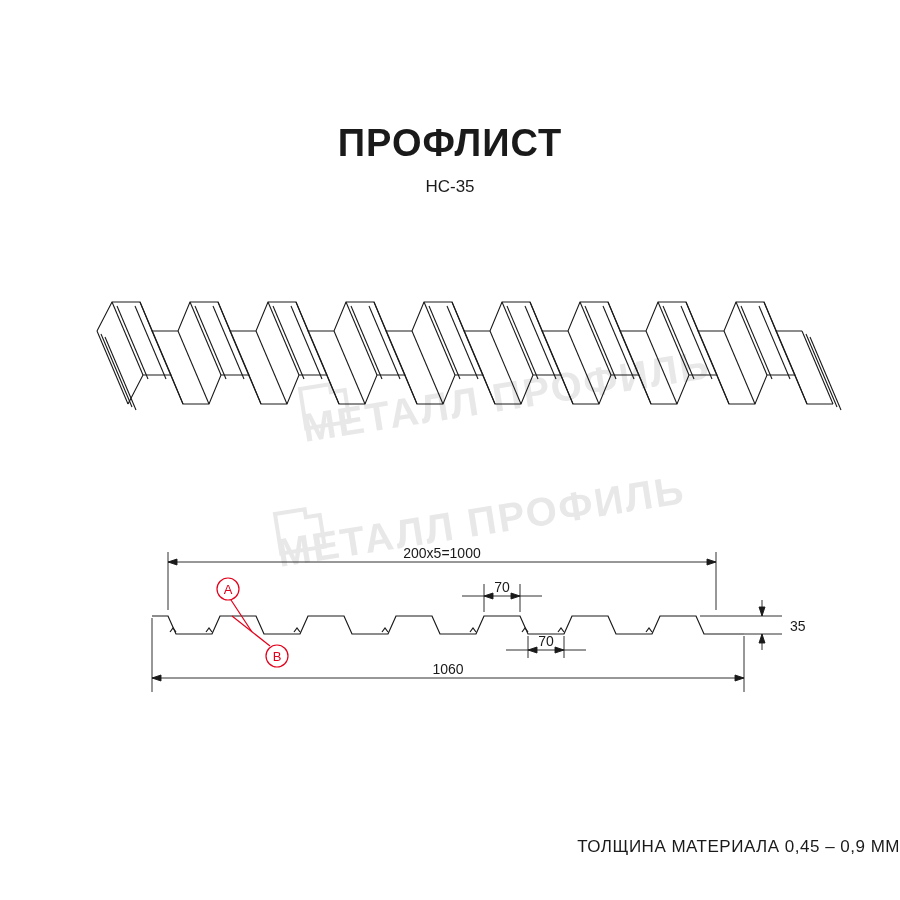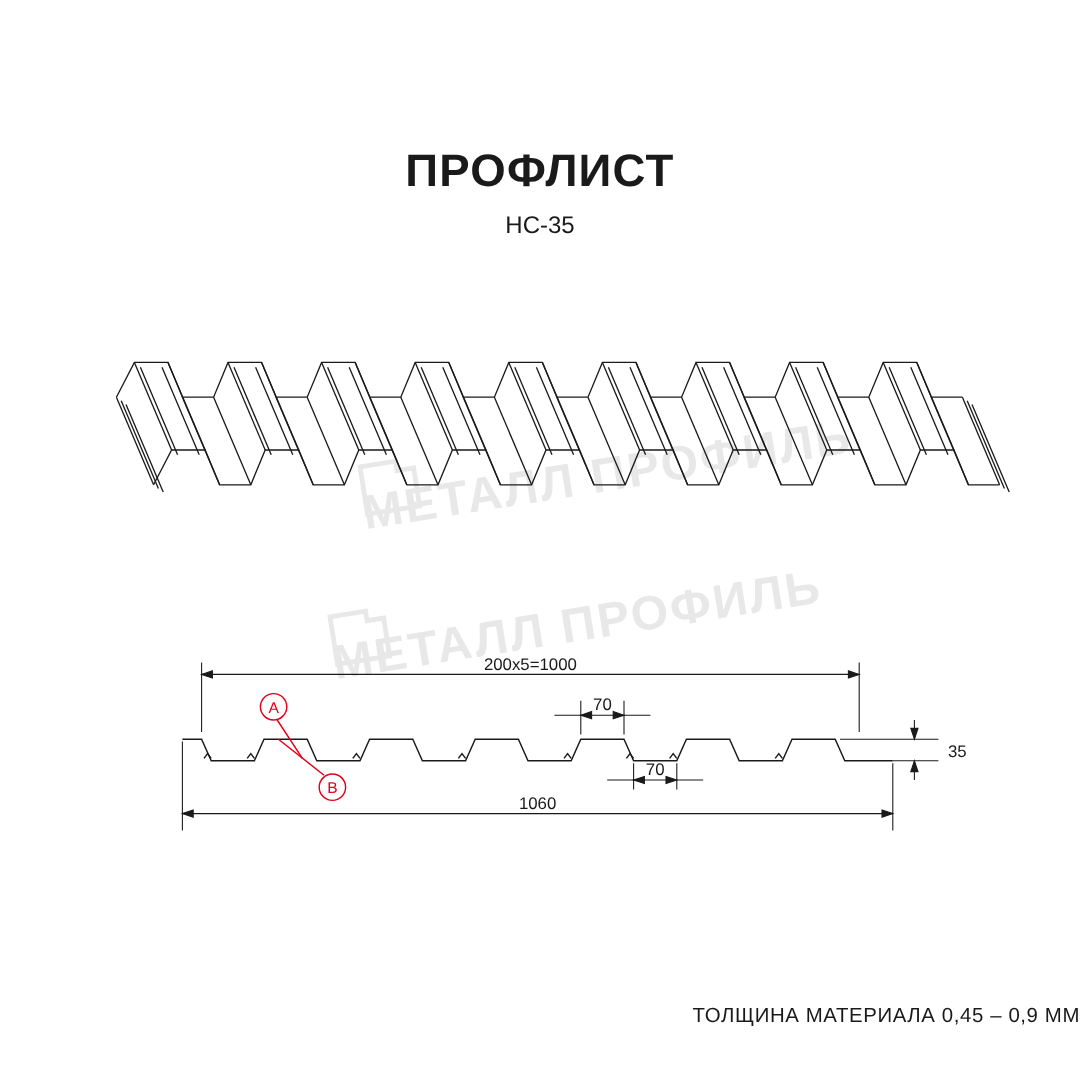--- a/index.html
+++ b/index.html
@@ -31,21 +31,21 @@
     font-weight: bold;
     letter-spacing: 1px;
     color: #1a1a1a;
   }
   .subtitle {
     position: absolute;
     top: 133px;
     left: 0;
     width: 900px;
     text-align: center;
-    font-size: 20px;
+    font-size: 17px;
     color: #1a1a1a;
   }
   .footer {
     position: absolute;
     top: 793px;
     left: 0;
     width: 900px;
     text-align: right;
     font-size: 17px;
     letter-spacing: 0.5px;

